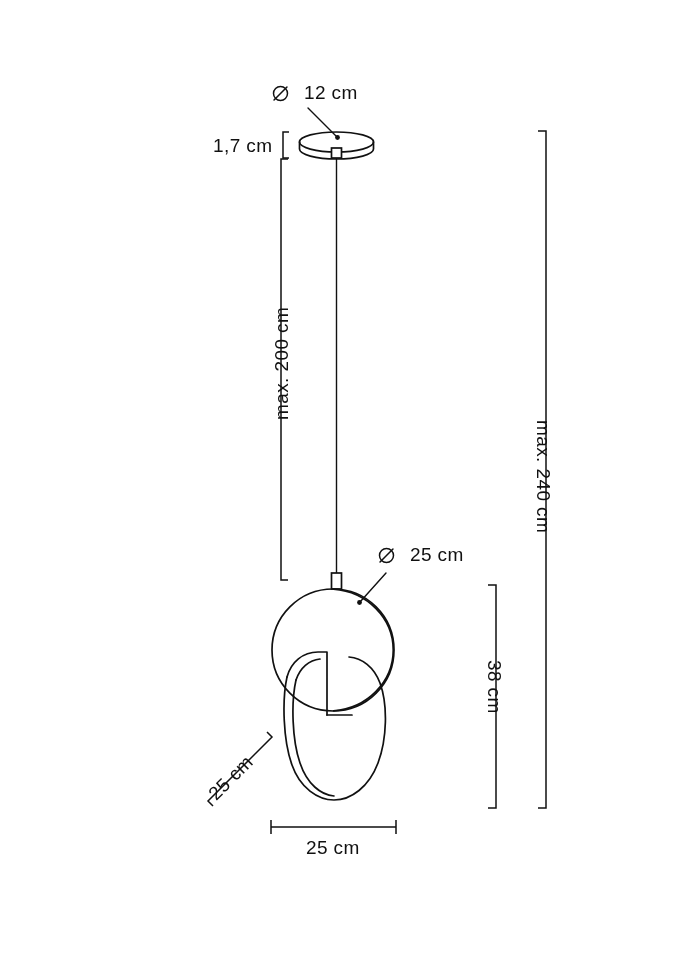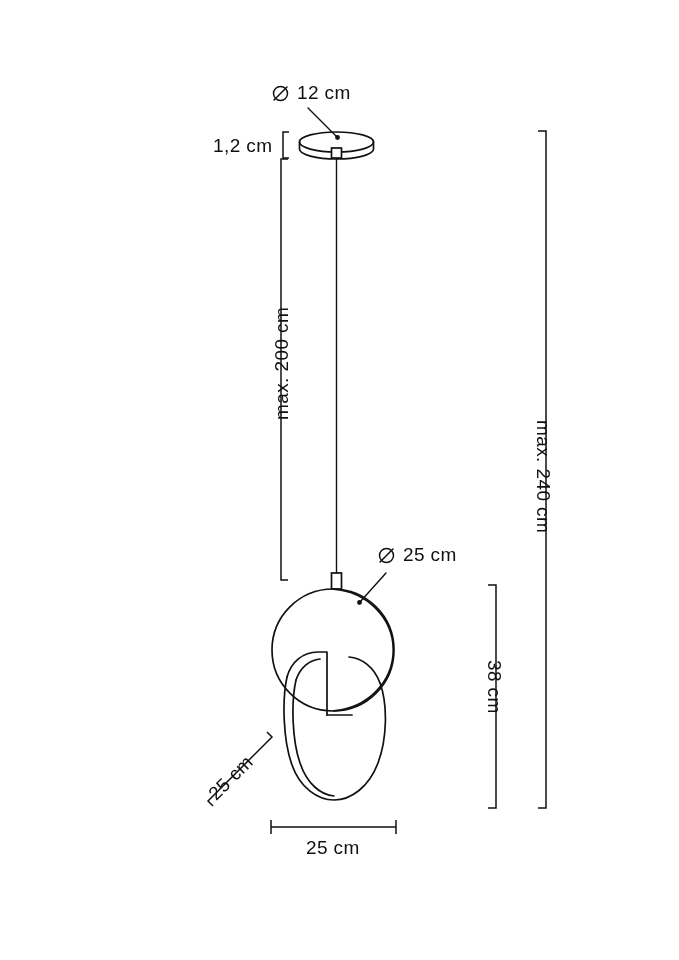--- a/index.html
+++ b/index.html
@@ -76,21 +76,21 @@
     transform: rotate(-90deg);
     transform-origin: left top;
   }
   .rot-diag {
     transform: rotate(-45deg);
     transform-origin: left top;
   }
   .dia-label {
     display: inline-flex;
     align-items: center;
-    gap: 6px;
+    gap: 13px;
     justify-content: flex-end;
   }
   .dia-glyph {
     display: inline-block;
     width: 21px;
     height: 21px;
     position: relative;
     top: 1px;
   }
 </style>
@@ -185,21 +185,21 @@
       <span class="dia-glyph">
         <svg viewBox="0 0 24 24" width="21" height="21" aria-hidden="true">
           <circle cx="12" cy="12" r="8" fill="none" stroke="#111111" stroke-width="1.7"></circle>
           <line x1="4.6" y1="19.4" x2="19.4" y2="4.6" stroke="#111111" stroke-width="1.7" stroke-linecap="round"></line>
         </svg>
       </span>
       <span>12 cm</span>
     </span>
   </div>
 
-  <div class="dim-text" style="left:213px; top:136px;">1,2 cm</div>
+  <div class="dim-text" style="left:213px; top:136px;">1,7 cm</div>
 
   <div class="dim-text rot-ccw" style="left:272px; top:420px;">max. 200 cm</div>
 
   <div class="dim-text rot-cw" style="left:553px; top:420px;">max. 240 cm</div>
 
   <div class="dim-text" style="left:376px; top:544px;">
     <span class="dia-label">
       <span class="dia-glyph">
         <svg viewBox="0 0 24 24" width="21" height="21" aria-hidden="true">
           <circle cx="12" cy="12" r="8" fill="none" stroke="#111111" stroke-width="1.7"></circle>

